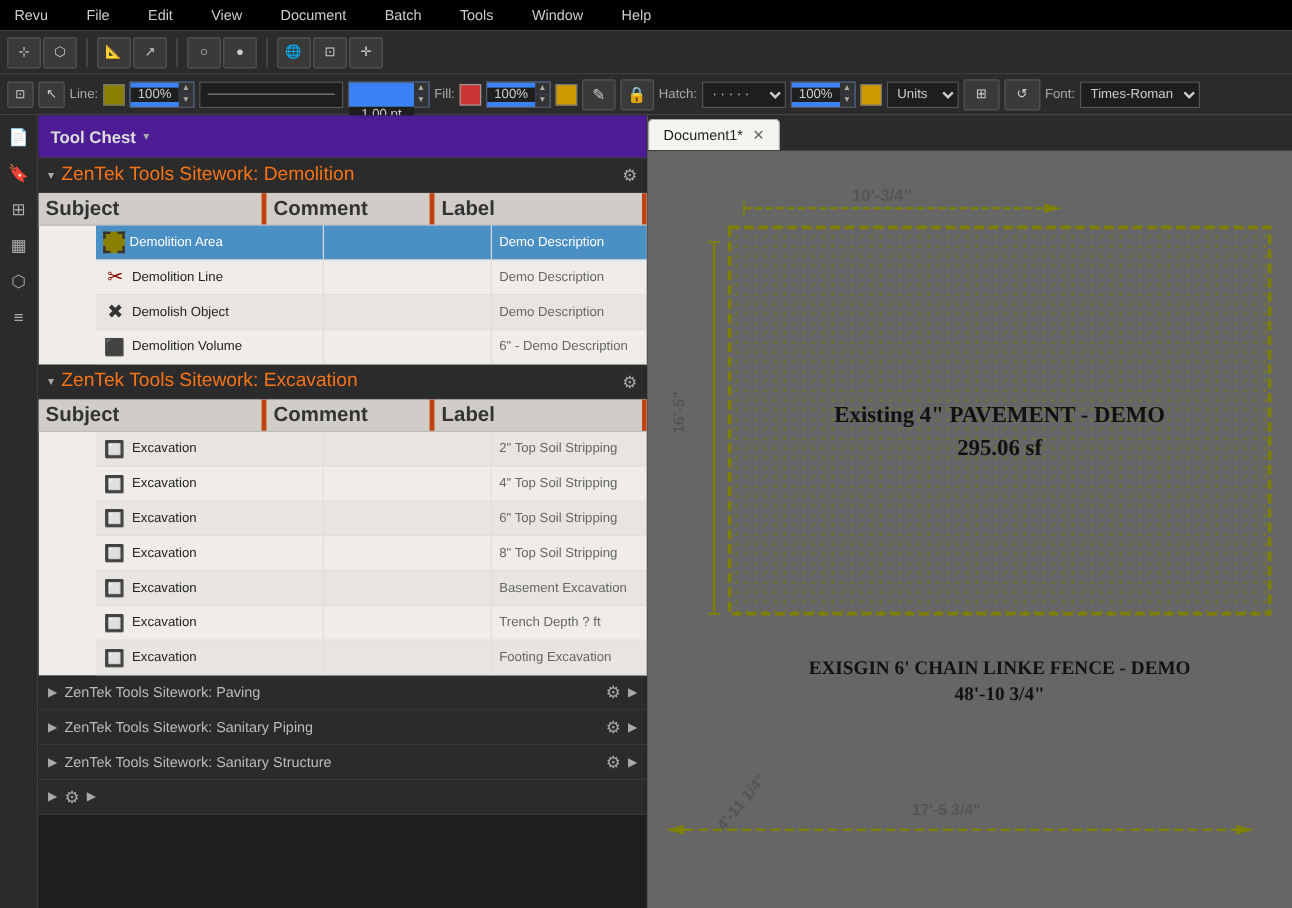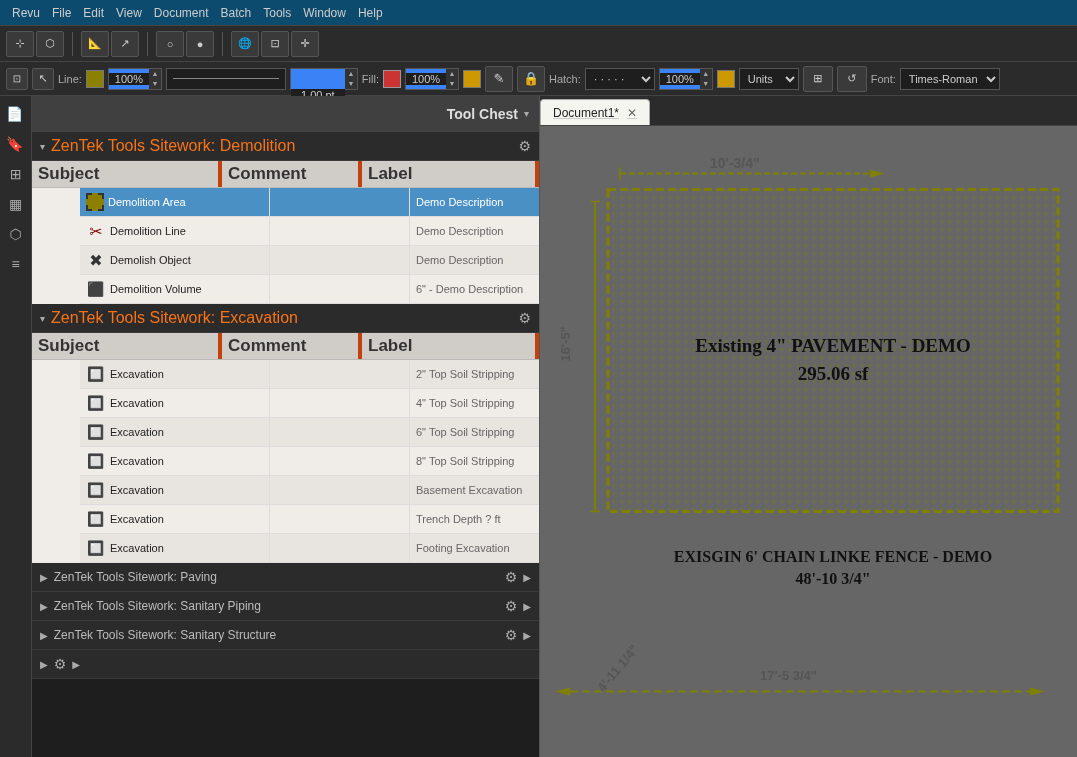--- a/index.html
+++ b/index.html
@@ -1,25 +1,25 @@
 <!DOCTYPE html>
 <html><head>
   <meta charset="utf-8">
   <style>
     * { box-sizing: border-box; margin: 0; padding: 0; }
     body { font-family: Arial, sans-serif; font-size: 12px; background: #2b2b2b; color: #ccc; overflow: hidden; width: 1077px; height: 757px; }
 
     
     .menu-bar {
-      background: #0c4a6e;
+      background: #000000;
       display: flex;
       align-items: center;
       height: 26px;
       padding: 0 8px;
-      gap: 4px;
+      gap: 24px;
       border-bottom: 1px solid #444;
     }
     .menu-item {
       color: #ccc;
       font-size: 12px;
       cursor: pointer;
       padding: 2px 4px;
     }
 
     
@@ -152,28 +152,27 @@
     
     .tool-chest {
       width: 508px;
       background: #1e1e1e;
       display: flex;
       flex-direction: column;
       border-right: 1px solid #555;
       overflow: hidden;
     }
     .tool-chest-header {
-      background: #404040;
+      background: #4c1d95;
       padding: 6px 10px;
       display: flex;
       align-items: center;
       gap: 6px;
       border-bottom: 1px solid #444;
       height: 36px;
-      justify-content: flex-end;
     }
     .tool-chest-title {
       font-size: 14px;
       font-weight: bold;
       color: #ddd;
     }
     .chevron-icon { color: #aaa; font-size: 10px; }
 
     
     .section {
@@ -271,21 +270,20 @@
       display: flex;
       flex-direction: column;
       background: #555;
     }
     .doc-tabs {
       display: flex;
       background: #2b2b2b;
       border-bottom: 1px solid #444;
       height: 30px;
       align-items: flex-end;
-      text-decoration: underline;
     }
     .doc-tab {
       background: #f5f5f0;
       color: #222;
       padding: 4px 12px;
       font-size: 12px;
       display: flex;
       align-items: center;
       gap: 8px;
       border-top-left-radius: 4px;

